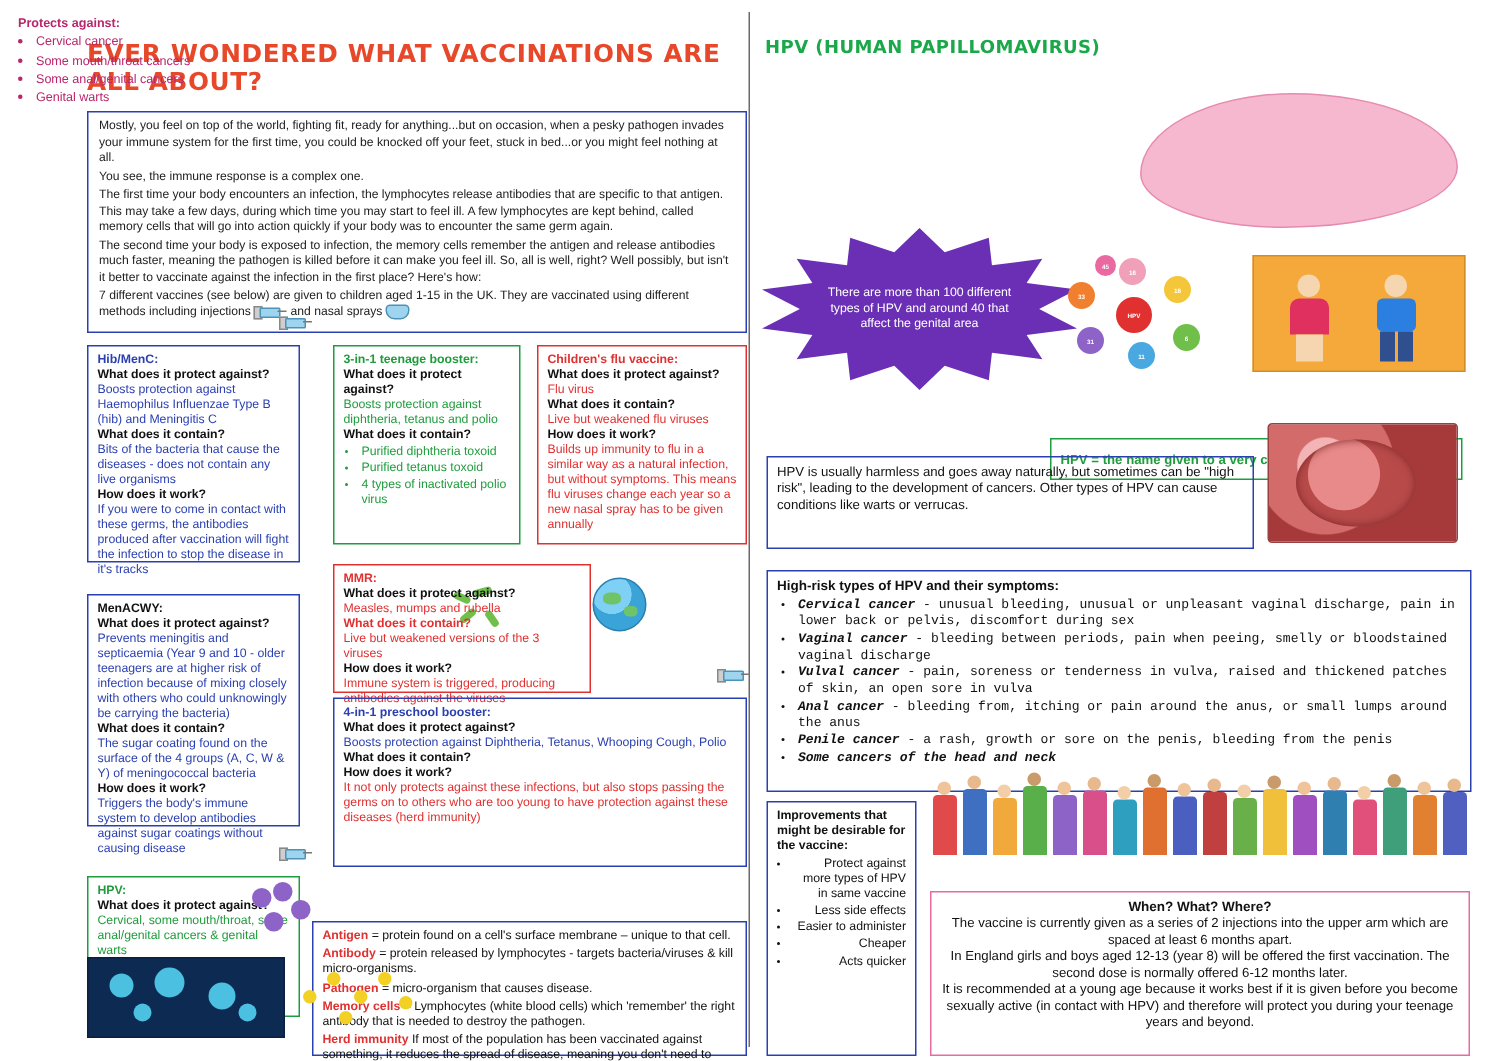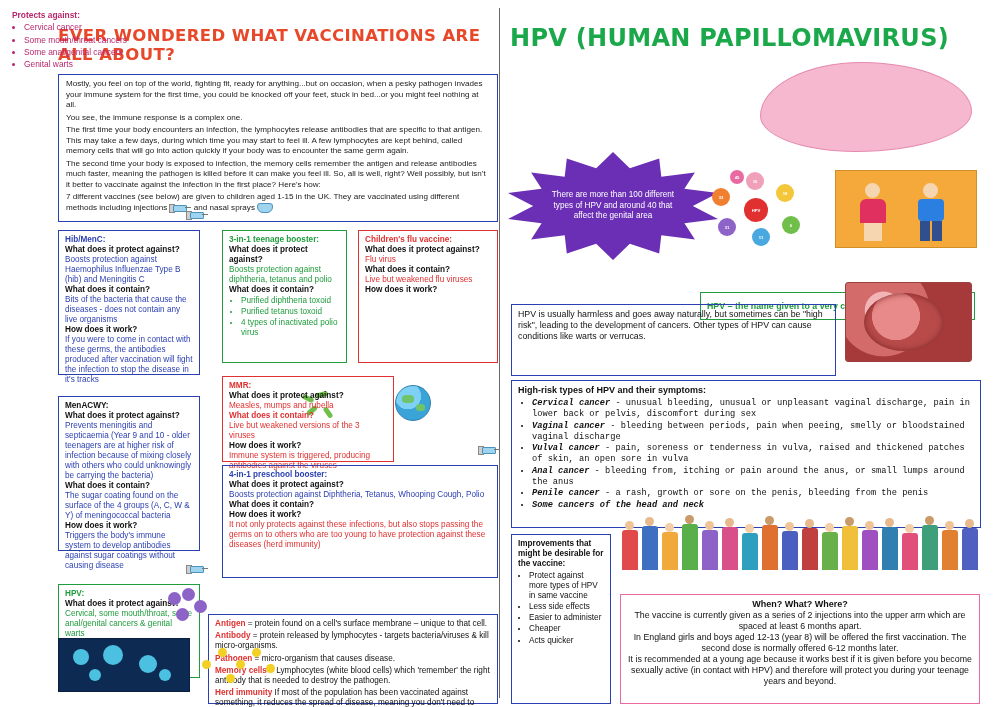--- a/index.html
+++ b/index.html
@@ -20,21 +20,21 @@
   
   .h-left{
     position:absolute;left:58px;top:26px;width:440px;
     font-family:"DejaVu Sans", sans-serif;
     font-weight:bold;font-size:16.5px;letter-spacing:.4px;
     color:#e8482a;
   }
   .h-right{
     position:absolute;left:510px;top:24px;width:470px;
     font-family:"DejaVu Sans", sans-serif;
-    font-weight:bold;font-size:24px;letter-spacing:.3px;
+    font-weight:bold;font-size:12px;letter-spacing:.3px;
     color:#1aa84a;
   }
   
   .box{position:absolute;box-sizing:border-box;}
   .b-blue{border:1.4px solid #2a3fb0;}
   .b-red{border:1.4px solid #e03030;}
   .b-green{border:1.4px solid #1f9c3c;}
   .b-pink{border:1.4px solid #e86aa0;text-align:center;}
   .pad{padding:4px 6px;}
   .t-blue{color:#2a3fb0;}
@@ -165,20 +165,21 @@
     </ul>
   </div>
 
   <div class="box b-red pad card lh" style="left:358px;top:208px;width:140px;height:133px;">
     <div class="hd t-red">Children's flu vaccine:</div>
     <div class="hd t-black">What does it protect against?</div>
     <div class="t-red">Flu virus</div>
     <div class="hd t-black">What does it contain?</div>
     <div class="t-red">Live but weakened flu viruses</div>
     <div class="hd t-black">How does it work?</div>
+    <div class="t-red">Builds up immunity to flu in a similar way as a natural infection, but without symptoms. This means flu viruses change each year so a new nasal spray has to be given annually</div>
   </div>
 
   <div class="box b-blue pad card lh" style="left:58px;top:374px;width:142px;height:155px;">
     <div class="hd t-black">MenACWY:</div>
     <div class="hd t-black">What does it protect against?</div>
     <div class="t-blue">Prevents meningitis and septicaemia (Year 9 and 10 - older teenagers are at higher risk of infection because of mixing closely with others who could unknowingly be carrying the bacteria)</div>
     <div class="hd t-black">What does it contain?</div>
     <div class="t-blue">The sugar coating found on the surface of the 4 groups (A, C, W &amp; Y) of meningococcal bacteria</div>
     <div class="hd t-black">How does it work?</div>
     <div class="t-blue">Triggers the body's immune system to develop antibodies against sugar coatings without causing disease</div>
@@ -302,41 +303,41 @@
       <span style="position:absolute;left:4px;top:16px;width:26px;height:22px;background:#2a7fe0;border-radius:4px;"></span>
       <span style="position:absolute;left:6px;top:38px;width:10px;height:20px;background:#2f4f8f;"></span>
       <span style="position:absolute;left:18px;top:38px;width:10px;height:20px;background:#2f4f8f;"></span>
     </div>
   </div>
 
   <div class="box b-green pad lh" style="left:700px;top:270px;width:275px;height:28px;display:flex;align-items:center;">
     <div class="bold t-green" style="font-size:8.8px;">HPV = the name given to a very common group of viruses.</div>
   </div>
 
-  <div class="box b-blue pad lh" style="left:511px;top:282px;width:325px;height:72px;">
+  <div class="box b-blue pad lh" style="left:511px;top:282px;width:325px;height:62px;">
     <div style="font-size:8.8px;">HPV is usually harmless and goes away naturally, but sometimes can be "high risk", leading to the development of cancers. Other types of HPV can cause conditions like warts or verrucas.</div>
   </div>
 
   <div class="virus-photo"></div>
 
   <div class="box b-blue pad lh" style="left:511px;top:358px;width:470px;height:148px;">
     <div class="bold" style="font-size:9px;margin-bottom:2px;">High-risk types of HPV and their symptoms:</div>
     <ul style="padding-left:14px;font-size:8.7px;font-family:Liberation Mono, monospace;">
       <li><span class="bold" style="font-style:italic;">Cervical cancer</span><span> - unusual bleeding, unusual or unpleasant vaginal discharge, pain in lower back or pelvis, discomfort during sex</span></li>
       <li><span class="bold" style="font-style:italic;">Vaginal cancer</span><span> - bleeding between periods, pain when peeing, smelly or bloodstained vaginal discharge</span></li>
       <li><span class="bold" style="font-style:italic;">Vulval cancer</span><span> - pain, soreness or tenderness in vulva, raised and thickened patches of skin, an open sore in vulva</span></li>
       <li><span class="bold" style="font-style:italic;">Anal cancer</span><span> - bleeding from, itching or pain around the anus, or small lumps around the anus</span></li>
       <li><span class="bold" style="font-style:italic;">Penile cancer</span><span> - a rash, growth or sore on the penis, bleeding from the penis</span></li>
       <li><span class="bold" style="font-style:italic;">Some cancers of the head and neck</span><span></span></li>
     </ul>
   </div>
 
   <div class="box b-blue pad lh" style="left:511px;top:512px;width:100px;height:170px;">
     <div class="bold">Improvements that might be desirable for the vaccine:</div>
-    <ul style="padding-left:11px;">
+    <ul style="padding-left:11px;text-align:right;">
       <li>Protect against more types of HPV in same vaccine</li>
       <li>Less side effects</li>
       <li>Easier to administer</li>
       <li>Cheaper</li>
       <li>Acts quicker</li>
     </ul>
   </div>
 
   <div class="crowd">
     <div class="p" style="left:2px;height:40px;background:#e04a4a;"></div>

